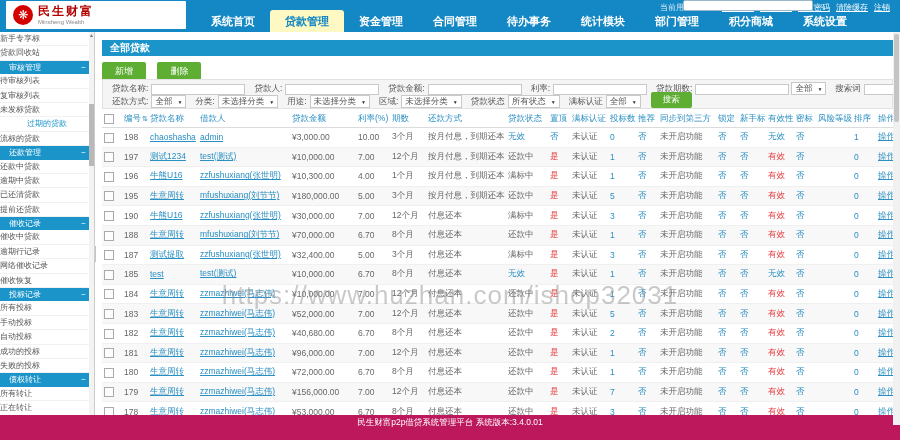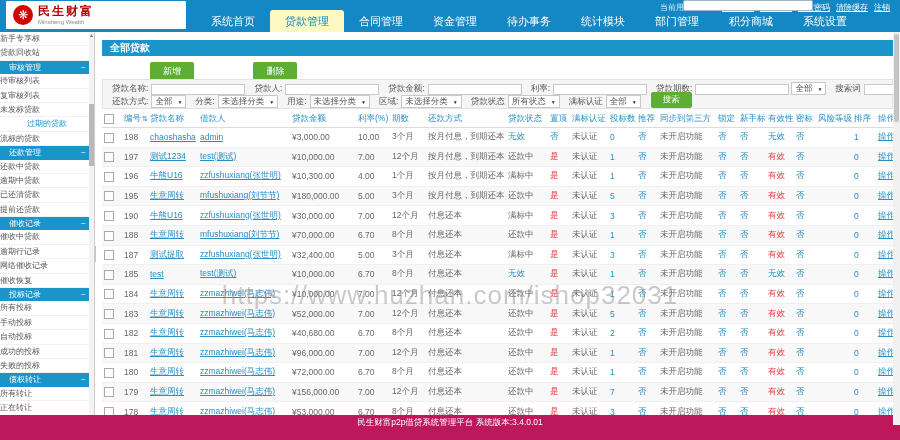--- a/index.html
+++ b/index.html
@@ -10,21 +10,21 @@
   .logo{position:absolute;left:6px;top:1px;width:180px;height:28px;background:#fff;
         display:flex;align-items:center;padding:0 7px;box-sizing:border-box;border-radius:1px;}
   .logo-ic{width:20px;height:20px;border-radius:50%;background:#d40000;color:#fff;
            font-size:12px;line-height:20px;text-align:center;flex:0 0 auto;}
   .logo-tx{margin-left:5px;line-height:1;}
   .logo-tt{font-size:12px;font-weight:bold;color:#b30000;letter-spacing:2px;}
   .logo-st{font-size:6px;color:#888;margin-top:2px;}
   .user{position:absolute;top:2px;right:10px;font-size:8px;color:#d8ecf7;white-space:nowrap;}
   .user .ul{color:#fff;text-decoration:underline;margin-left:6px;cursor:pointer;}
   .nav{position:absolute;bottom:0;left:196px;height:22px;display:flex;}
-  .tab{padding:0 15px;line-height:22px;color:#fff;font-weight:normal;font-size:11px;
+  .tab{padding:0 15px;line-height:22px;color:#fff;font-weight:bold;font-size:11px;
        white-space:nowrap;cursor:pointer;}
   .tab.active{background:#fef9c3;color:#1488c4;border-radius:3px 3px 0 0;}
   .artifact{position:absolute;left:683px;top:0;width:128px;height:9px;background:#fff;
             border:1px solid #9db8c8;border-radius:2px;}
   
   .side{position:absolute;top:32px;left:0;width:95px;bottom:15px;background:#fff;
         border-right:1px solid #ccc;overflow:hidden;font-size:8px;box-sizing:border-box;}
   .side .it{line-height:13.4px;height:13.4px;color:#555;
             border-bottom:1px solid #f1f1f1;white-space:nowrap;cursor:pointer;}
   .side .it.active{color:#1b94ca;text-align:center;}
@@ -35,21 +35,21 @@
   .sbar .up{position:absolute;top:0;left:0;width:5px;font-size:5px;color:#777;text-align:center;}
   .sbar .th{position:absolute;top:72px;left:0;width:5px;height:62px;background:#b9b9b9;}
   .handle{position:absolute;left:95px;top:246px;width:8px;height:16px;background:#dcdcdc;
           color:#777;font-size:6px;line-height:16px;text-align:center;border:1px solid #c5c5c5;box-sizing:border-box;}
   
   .main{position:absolute;left:96px;top:32px;right:7px;bottom:15px;background:#fff;}
   .phd{position:absolute;top:8px;left:6px;right:0;height:16px;background:#1b94ca;color:#fff;
        font-size:10px;line-height:16px;padding-left:8px;font-weight:bold;}
   .btns{position:absolute;top:28px;left:6px;}
   .btn{display:inline-block;background:#5eae33;color:#fff;font-size:9px;padding:3px 13px;
-       border-radius:2px;margin-right:7px;cursor:pointer;margin-left:48px;}
+       border-radius:2px;margin-right:7px;cursor:pointer;}
   .sform{position:absolute;top:47px;left:6px;right:0;height:30px;background:#f5f5f5;
          border:1px solid #e2e2e2;font-size:8.5px;color:#555;padding:2px 2px;box-sizing:border-box;}
   .srow{height:13px;display:flex;align-items:flex-end;white-space:nowrap;}
   .srow .lbl{margin:0 3px 0 7px;}
   .inp{background:#fff;border:1px solid #c9c9c9;height:9px;width:88px;margin-right:2px;
        font-size:8px;padding:0 2px;}
   .sel{background:#fff;border:1px solid #c9c9c9;height:11px;padding:0 3px;
        display:inline-flex;align-items:center;margin-right:2px;cursor:pointer;}
   .sel .car{margin-left:5px;font-size:5px;color:#333;}
   .sbtn{display:inline-block;background:#5eae33;color:#fff;padding:2px 12px;border-radius:2px;
@@ -85,22 +85,22 @@
       <div class="logo-tt">民生财富</div>
       <div class="logo-st">Minsheng Wealth</div>
     </div>
   </div>
   <div class="user">
     <span>当前用户:admin</span><span id="user-links"><span class="ul">访问首页</span><span class="ul">后台地图</span><span class="ul">修改密码</span><span class="ul">清除缓存</span><span class="ul">注销</span></span>
   </div>
   <div class="nav" id="main-nav">
       <div class="tab">系统首页</div>
       <div class="tab active">贷款管理</div>
+      <div class="tab">资金管理</div>
       <div class="tab">合同管理</div>
-      <div class="tab">资金管理</div>
       <div class="tab">待办事务</div>
       <div class="tab">统计模块</div>
       <div class="tab">部门管理</div>
       <div class="tab">积分商城</div>
       <div class="tab">系统设置</div>
     </div>
   <div class="artifact"></div>
 </div>
 
 <div class="side" id="side">

